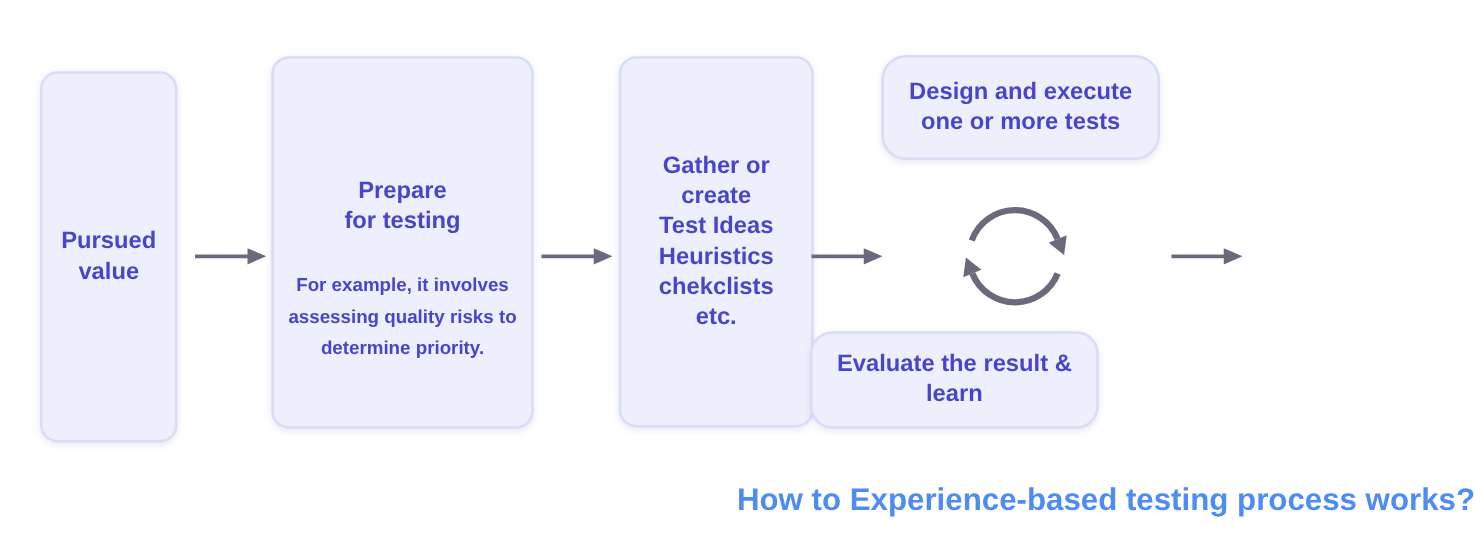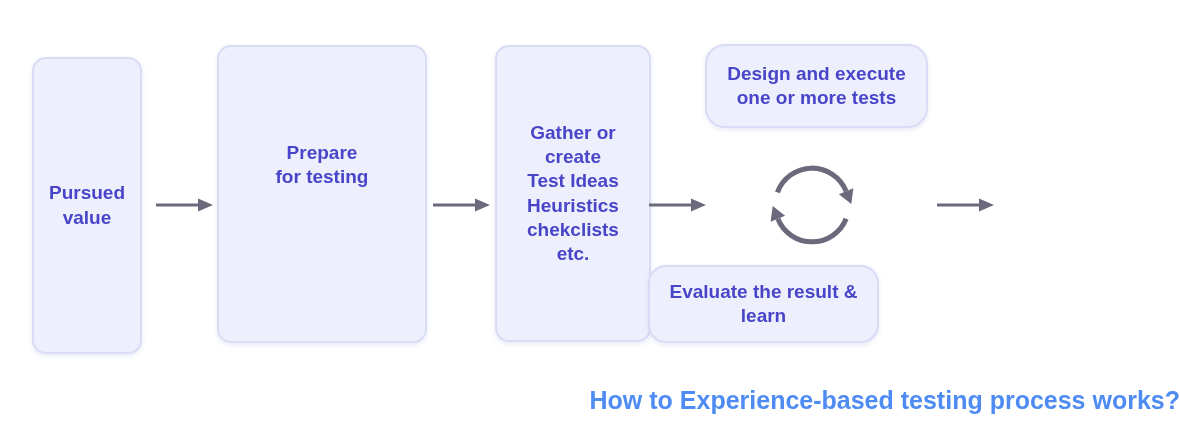--- a/index.html
+++ b/index.html
@@ -69,20 +69,21 @@
   </div>
 
   <svg class="flow-arrow arrow-1" viewBox="0 0 57 16">
     <line x1="0" y1="8" x2="44" y2="8"></line>
     <polygon points="42,1.5 57,8 42,14.5"></polygon>
   </svg>
 
   <div class="box box-prepare">
     <div class="box-text">Prepare
 for testing</div>
+    <div class="desc">For example, it involves assessing quality risks to determine priority.</div>
   </div>
 
   <svg class="flow-arrow arrow-2" viewBox="0 0 57 16">
     <line x1="0" y1="8" x2="44" y2="8"></line>
     <polygon points="42,1.5 57,8 42,14.5"></polygon>
   </svg>
 
   <div class="box box-gather">
     <div class="box-text">Gather or
 create

